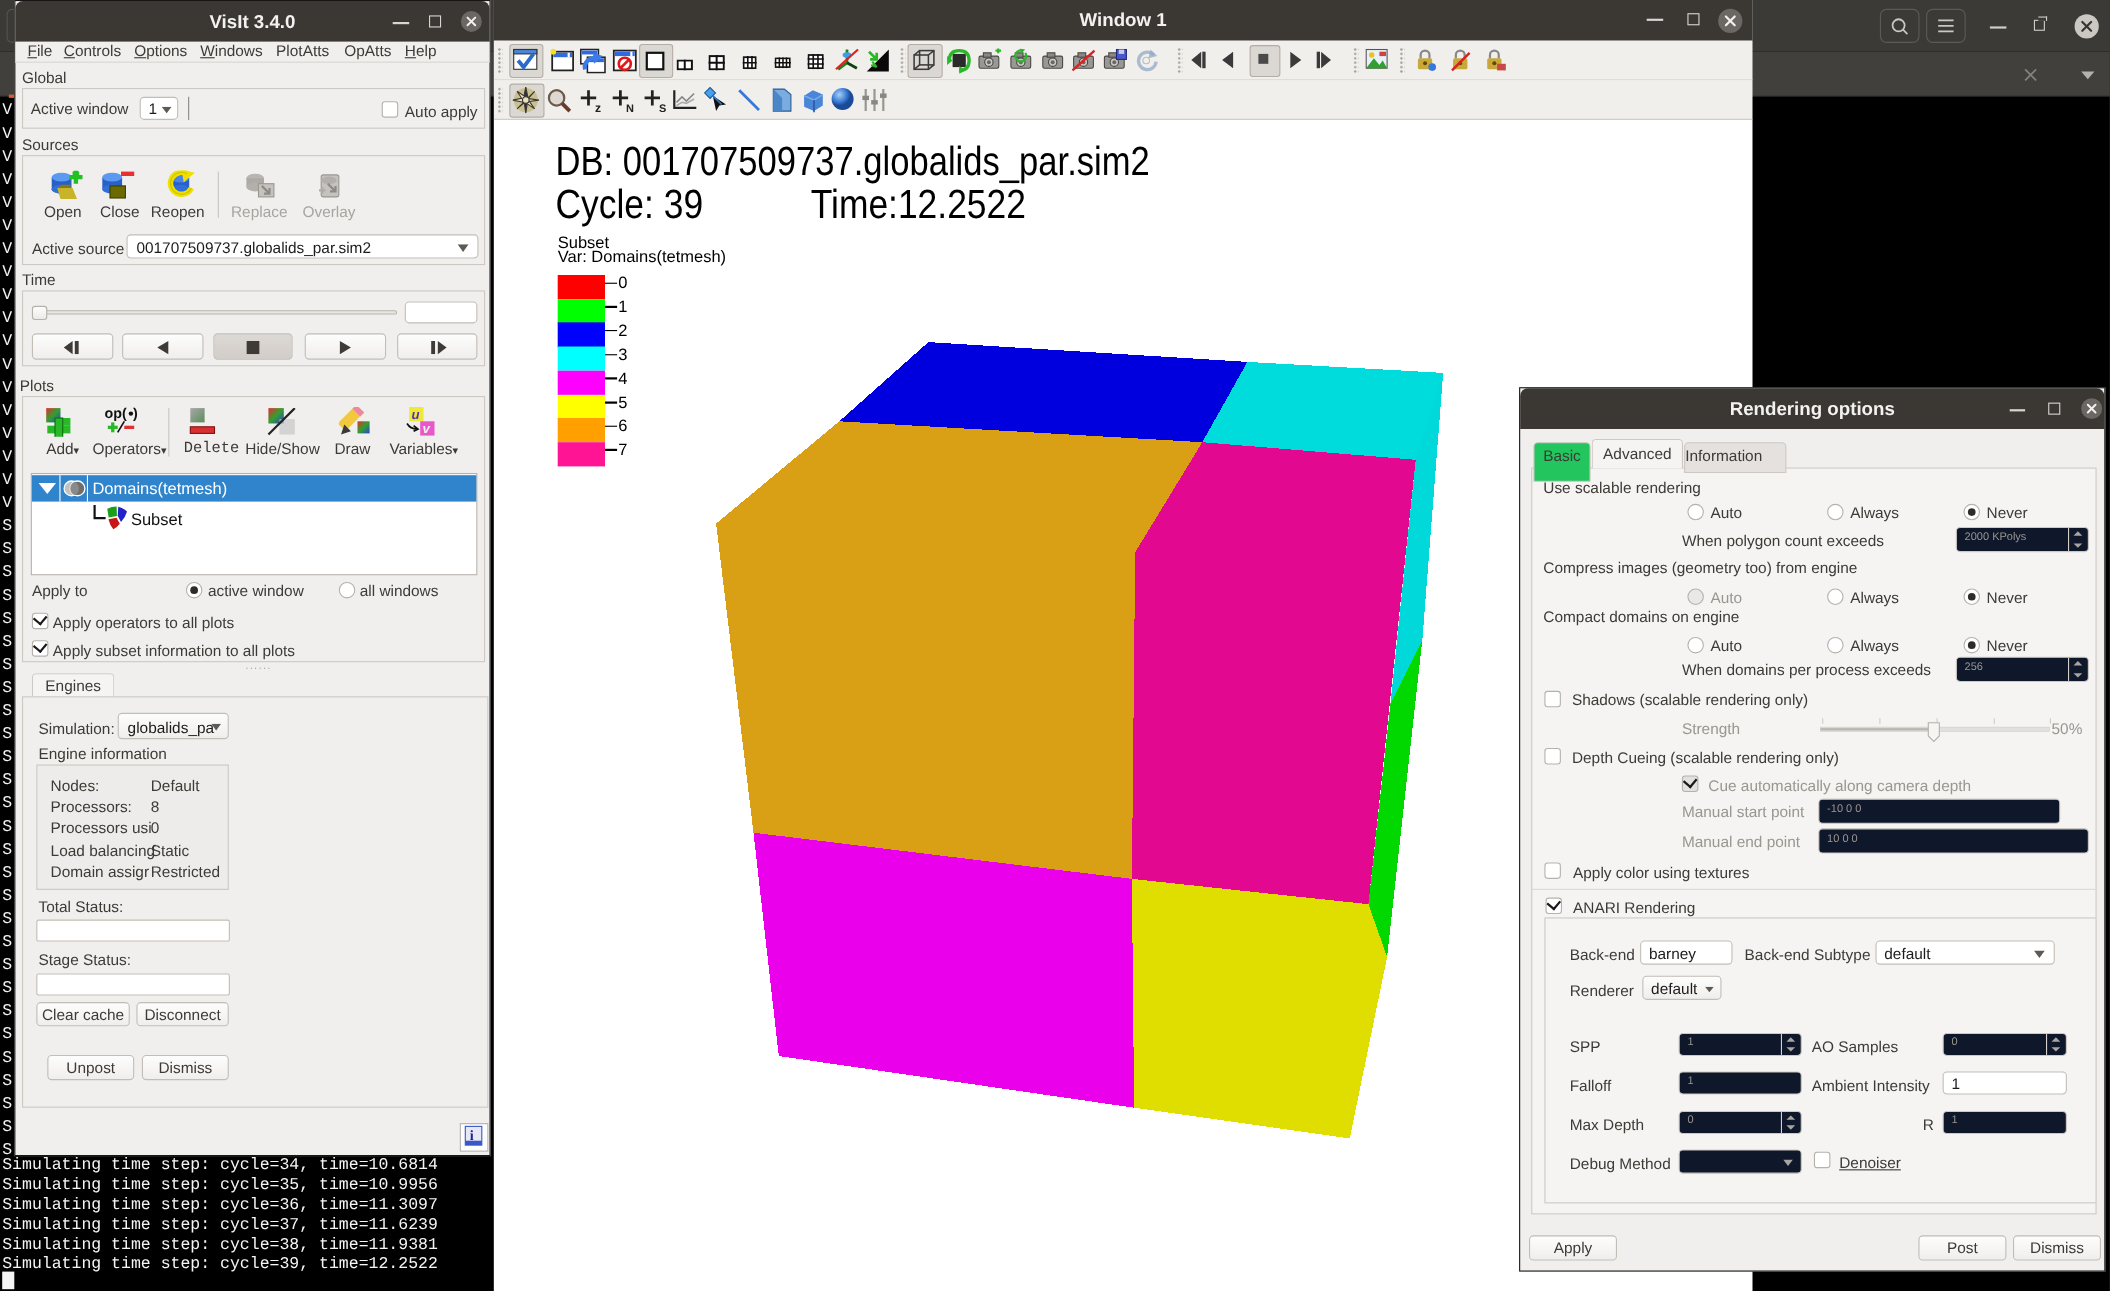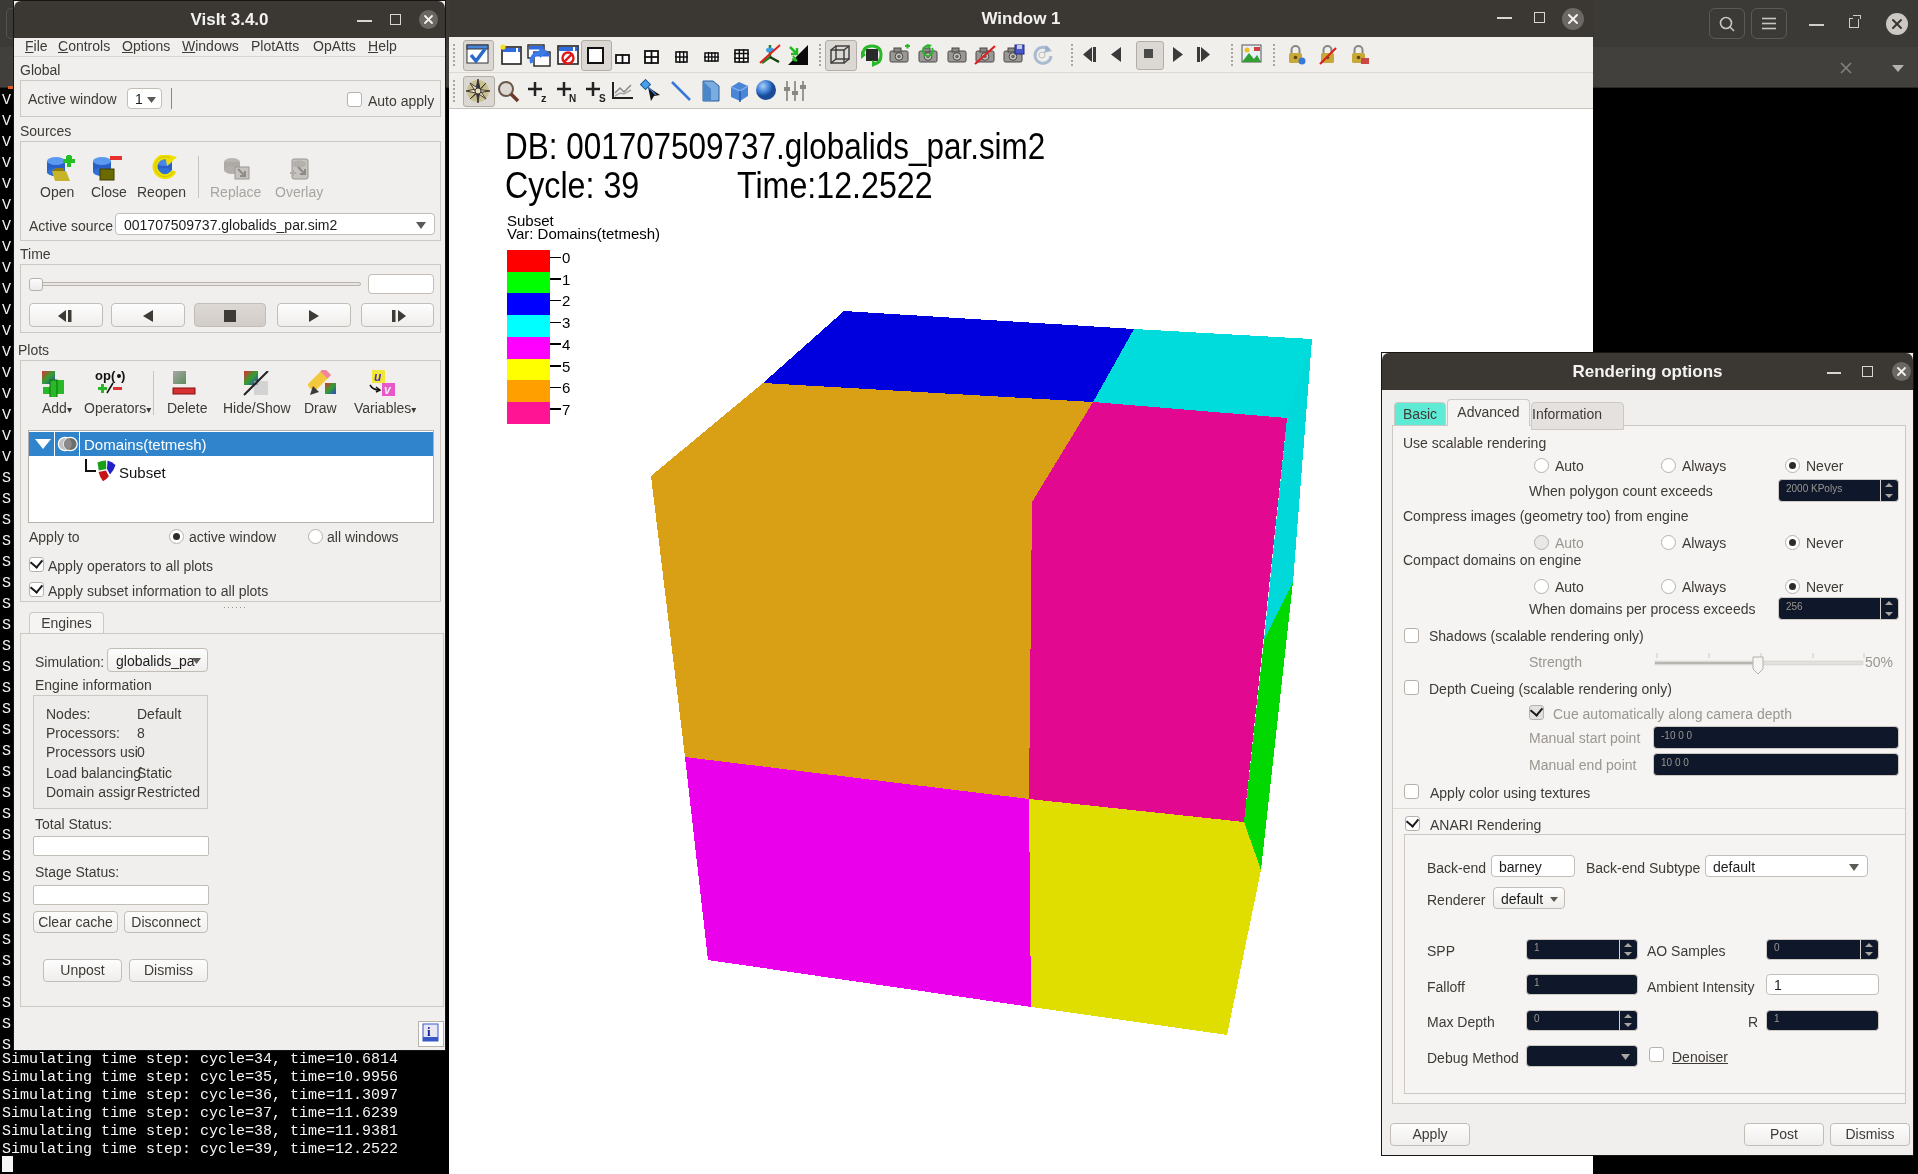--- a/index.html
+++ b/index.html
@@ -591,21 +591,21 @@
       <defs>
           <linearGradient id="gg" x1="0" y1="0" x2="1" y2="1">
             <stop offset="0" stop-color="#a8a8a8"></stop>
             <stop offset="1" stop-color="#5c8c5c"></stop>
           </linearGradient>
         </defs>
       <rect x="2" y="0" width="13" height="13" fill="url(#gg)"></rect>
       <rect x="2" y="17" width="22" height="6" fill="#d83030"></rect>
       <rect x="2" y="17" width="22" height="6" fill="none" stroke="#801010" stroke-width="1"></rect>
     </svg>
-    <div class="lbl" style="left:146px;top:39px;">Delete</div>
+    <div class="lbl" style="left:146px;top:39px;font-family:Liberation Mono, monospace;">Delete</div>
 
     <svg class="abs" style="left:221px;top:10px" width="30" height="26">
       <rect x="2" y="0" width="14" height="14" fill="url(#rb)"></rect>
       <rect x="12" y="10" width="14" height="14" fill="#c8c8c8" opacity="0.7"></rect>
       <line x1="2" y1="24" x2="26" y2="0" stroke="#222" stroke-width="2"></line>
     </svg>
     <div class="lbl" style="left:202px;top:39px;">Hide/Show</div>
 
     <svg class="abs" style="left:287px;top:9px" width="30" height="27">
       <rect x="6" y="-2" width="10" height="24" transform="rotate(45 11 10)" fill="#f2c93c"></rect>
@@ -706,21 +706,21 @@
   <div class="abs" style="left:445px;top:19px;width:14px;height:2px;background:#d8d6d3;"></div>
   <div class="abs" style="left:480px;top:13px;width:11px;height:11px;border:1.5px solid #d8d6d3;box-sizing:border-box;"></div>
   <div class="abs" style="left:510px;top:9px;width:19px;height:19px;border-radius:50%;background:#6b6763;"></div>
   <svg class="abs" style="left:510px;top:9px" width="19" height="19">
       <g stroke="#f3f2f0" stroke-width="1.8" stroke-linecap="round">
         <line x1="6" y1="6" x2="13" y2="13"></line>
         <line x1="13" y1="6" x2="6" y2="13"></line>
       </g>
     </svg>
   <div class="abs" style="left:10px;top:72px;width:514px;height:679px;border:1px solid #cec8c2;background:#f5f4f2;box-sizing:border-box;"></div>
-  <div class="abs" style="left:12px;top:49px;width:52px;height:24px;background:#5eead4;border:1px solid #cec8c2;border-radius:4px 4px 0 0;box-sizing:border-box;font-size:14px;color:#3e3a36;text-align:center;line-height:23px;">Basic</div>
+  <div class="abs" style="left:12px;top:49px;width:52px;height:36px;background:#22c55e;border:1px solid #cec8c2;border-radius:4px 4px 0 0;box-sizing:border-box;font-size:14px;color:#3e3a36;text-align:center;line-height:23px;">Basic</div>
   <div class="abs" style="left:65px;top:46px;width:83px;height:27px;background:#f5f4f2;border:1px solid #cec8c2;border-bottom:none;border-radius:4px 4px 0 0;box-sizing:border-box;font-size:14px;color:#3e3a36;text-align:center;line-height:25px;">Advanced</div>
   <div class="abs" style="left:149px;top:49px;width:93px;height:28px;background:#e4e1de;border:1px solid #cec8c2;border-radius:4px 4px 0 0;box-sizing:border-box;font-size:14px;color:#3e3a36;text-align:left;line-height:23px;">Information</div>
   <div class="lbl" style="left:21px;top:82px;">Use scalable rendering</div>
   <div class="rad" style="left:152px;top:105px;"></div>
     <div class="lbl" style="left:173px;top:105px;">Auto</div>
   <div class="rad" style="left:279px;top:105px;"></div>
     <div class="lbl" style="left:300px;top:105px;">Always</div>
   <div class="rad sel" style="left:403px;top:105px;"></div>
     <div class="lbl" style="left:424px;top:105px;">Never</div>
   <div class="lbl" style="left:147px;top:130px;">When polygon count exceeds</div>
@@ -761,21 +761,21 @@
     <rect x="2" y="12" width="208" height="4" fill="#e2dfdc" stroke="#cfcac5" stroke-width="0.5"></rect>
     <rect x="2" y="13" width="100" height="2" fill="#b8b4af"></rect>
     <path d="M100 8 h10 v12 l-5 5 l-5 -5 z" fill="#f6f5f3" stroke="#b5b0aa"></path>
   </svg>
   <div class="lbl" style="left:483px;top:301px;color:#9a9690;">50%</div>
   <div class="cb" style="left:22px;top:327px;"></div>
     <div class="lbl" style="left:47px;top:328px;">Depth Cueing (scalable rendering only)</div>
   <div class="cb ck" style="left:147px;top:352px;background:#e3e1de;"></div>
     <div class="lbl" style="left:171px;top:353px;color:#9a9690;">Cue automatically along camera depth</div>
   <div class="lbl" style="left:147px;top:377px;color:#9a9690;">Manual start point</div>
-  <div class="dfld" style="left:271px;top:373px;width:246px;height:23px;">
+  <div class="dfld" style="left:271px;top:373px;width:220px;height:23px;">
       <span style="position:absolute;left:7px;top:3px;">-10 0 0</span>
     </div>
   <div class="lbl" style="left:147px;top:404px;color:#9a9690;">Manual end point</div>
   <div class="dfld" style="left:271px;top:400px;width:246px;height:23px;">
       <span style="position:absolute;left:7px;top:3px;">10 0 0</span>
     </div>
   <div class="cb" style="left:22px;top:431px;"></div>
     <div class="lbl" style="left:48px;top:432px;">Apply color using textures</div>
   <div class="abs" style="left:11px;top:455px;width:512px;height:1px;background:#dcd8d3;"></div>
   <div class="cb ck" style="left:23px;top:463px;"></div>

